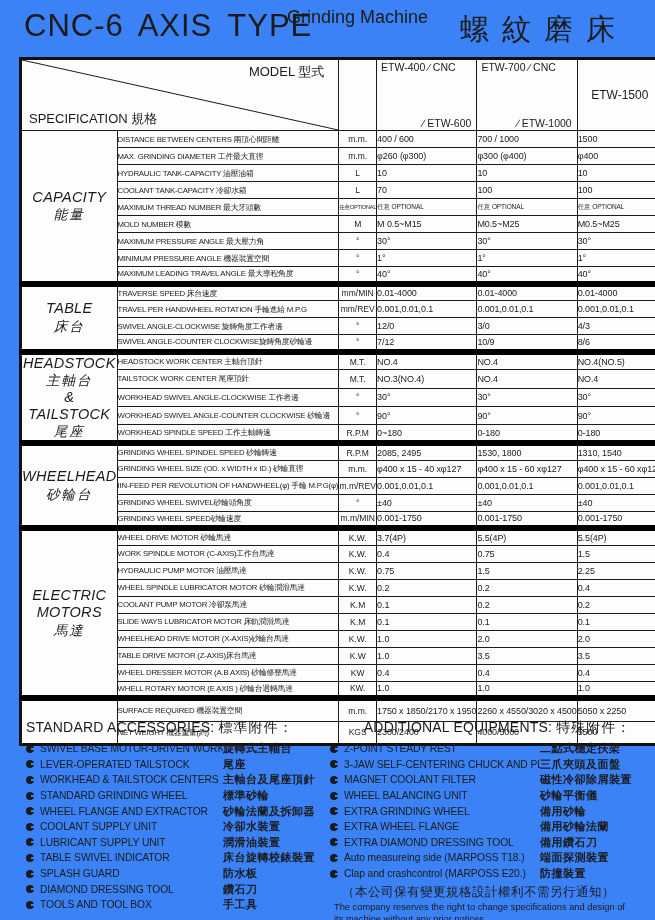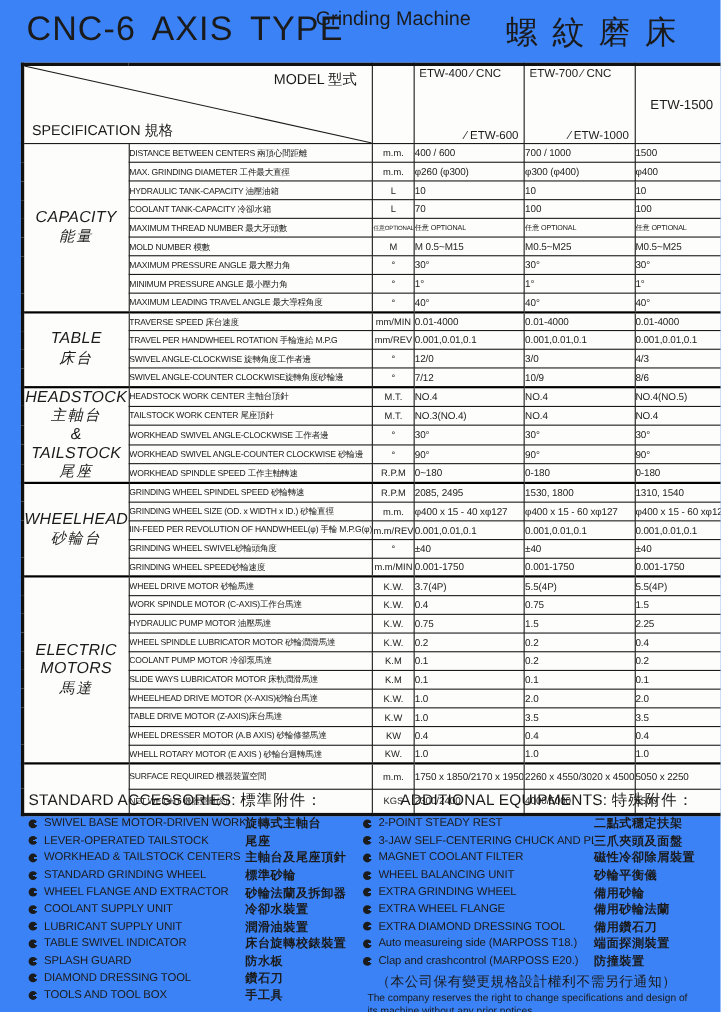--- a/index.html
+++ b/index.html
@@ -27,21 +27,21 @@
 
   .group-cell{text-align:center;vertical-align:middle;font-size:14.5px;line-height:1.18;letter-spacing:0.3px;font-style:italic;}
   .group-cell .cjk{font-size:13.5px;letter-spacing:2px;}
   .spec-name-cell{font-size:7.8px;letter-spacing:-0.2px;white-space:nowrap;padding:0 0 0 5px;vertical-align:middle;}
   .unit-cell{font-size:8.5px;text-align:center;vertical-align:middle;white-space:nowrap;}
   .unit-cell.tiny{font-size:5.5px;letter-spacing:-0.2px;}
   .value-cell{font-size:9px;padding:0 0 0 5px;vertical-align:middle;white-space:nowrap;letter-spacing:-0.1px;}
   .value-cell.vtiny{font-size:6.5px;}
   tr{height:17px;}
   tr.tall{height:23px;}
-  tr.sec-top>td{border-top:2px solid #000000;}
+  tr.sec-top>td{border-top:6px solid #000000;}
 
   
   .acc-col{position:absolute;top:719px;width:305px;}
   .acc-left{left:26px;}
   .acc-right{left:330px;}
   .acc-heading{font-size:14px;letter-spacing:0.2px;white-space:nowrap;margin-bottom:4px;}
   .acc-right .acc-heading{padding-left:30px;text-align:center;}
   .acc-heading .h-cjk{font-size:14px;letter-spacing:1px;}
   .acc-list{list-style:none;margin:0;padding:0;}
   .acc-list li{display:flex;align-items:center;height:15.6px;}
@@ -143,21 +143,21 @@
           <td class="value-cell">M0.5~M25</td>
         </tr>
         <tr>
           <td class="spec-name-cell">MAXIMUM PRESSURE ANGLE 最大壓力角</td>
           <td class="unit-cell">°</td>
           <td class="value-cell">30°</td>
           <td class="value-cell">30°</td>
           <td class="value-cell">30°</td>
         </tr>
         <tr>
-          <td class="spec-name-cell">MINIMUM PRESSURE ANGLE 最小壓力角</td>
+          <td class="spec-name-cell">MINIMUM PRESSURE ANGLE 機器裝置空間</td>
           <td class="unit-cell">°</td>
           <td class="value-cell">1°</td>
           <td class="value-cell">1°</td>
           <td class="value-cell">1°</td>
         </tr>
         <tr>
           <td class="spec-name-cell">MAXIMUM LEADING TRAVEL ANGLE 最大導程角度</td>
           <td class="unit-cell">°</td>
           <td class="value-cell">40°</td>
           <td class="value-cell">40°</td>

